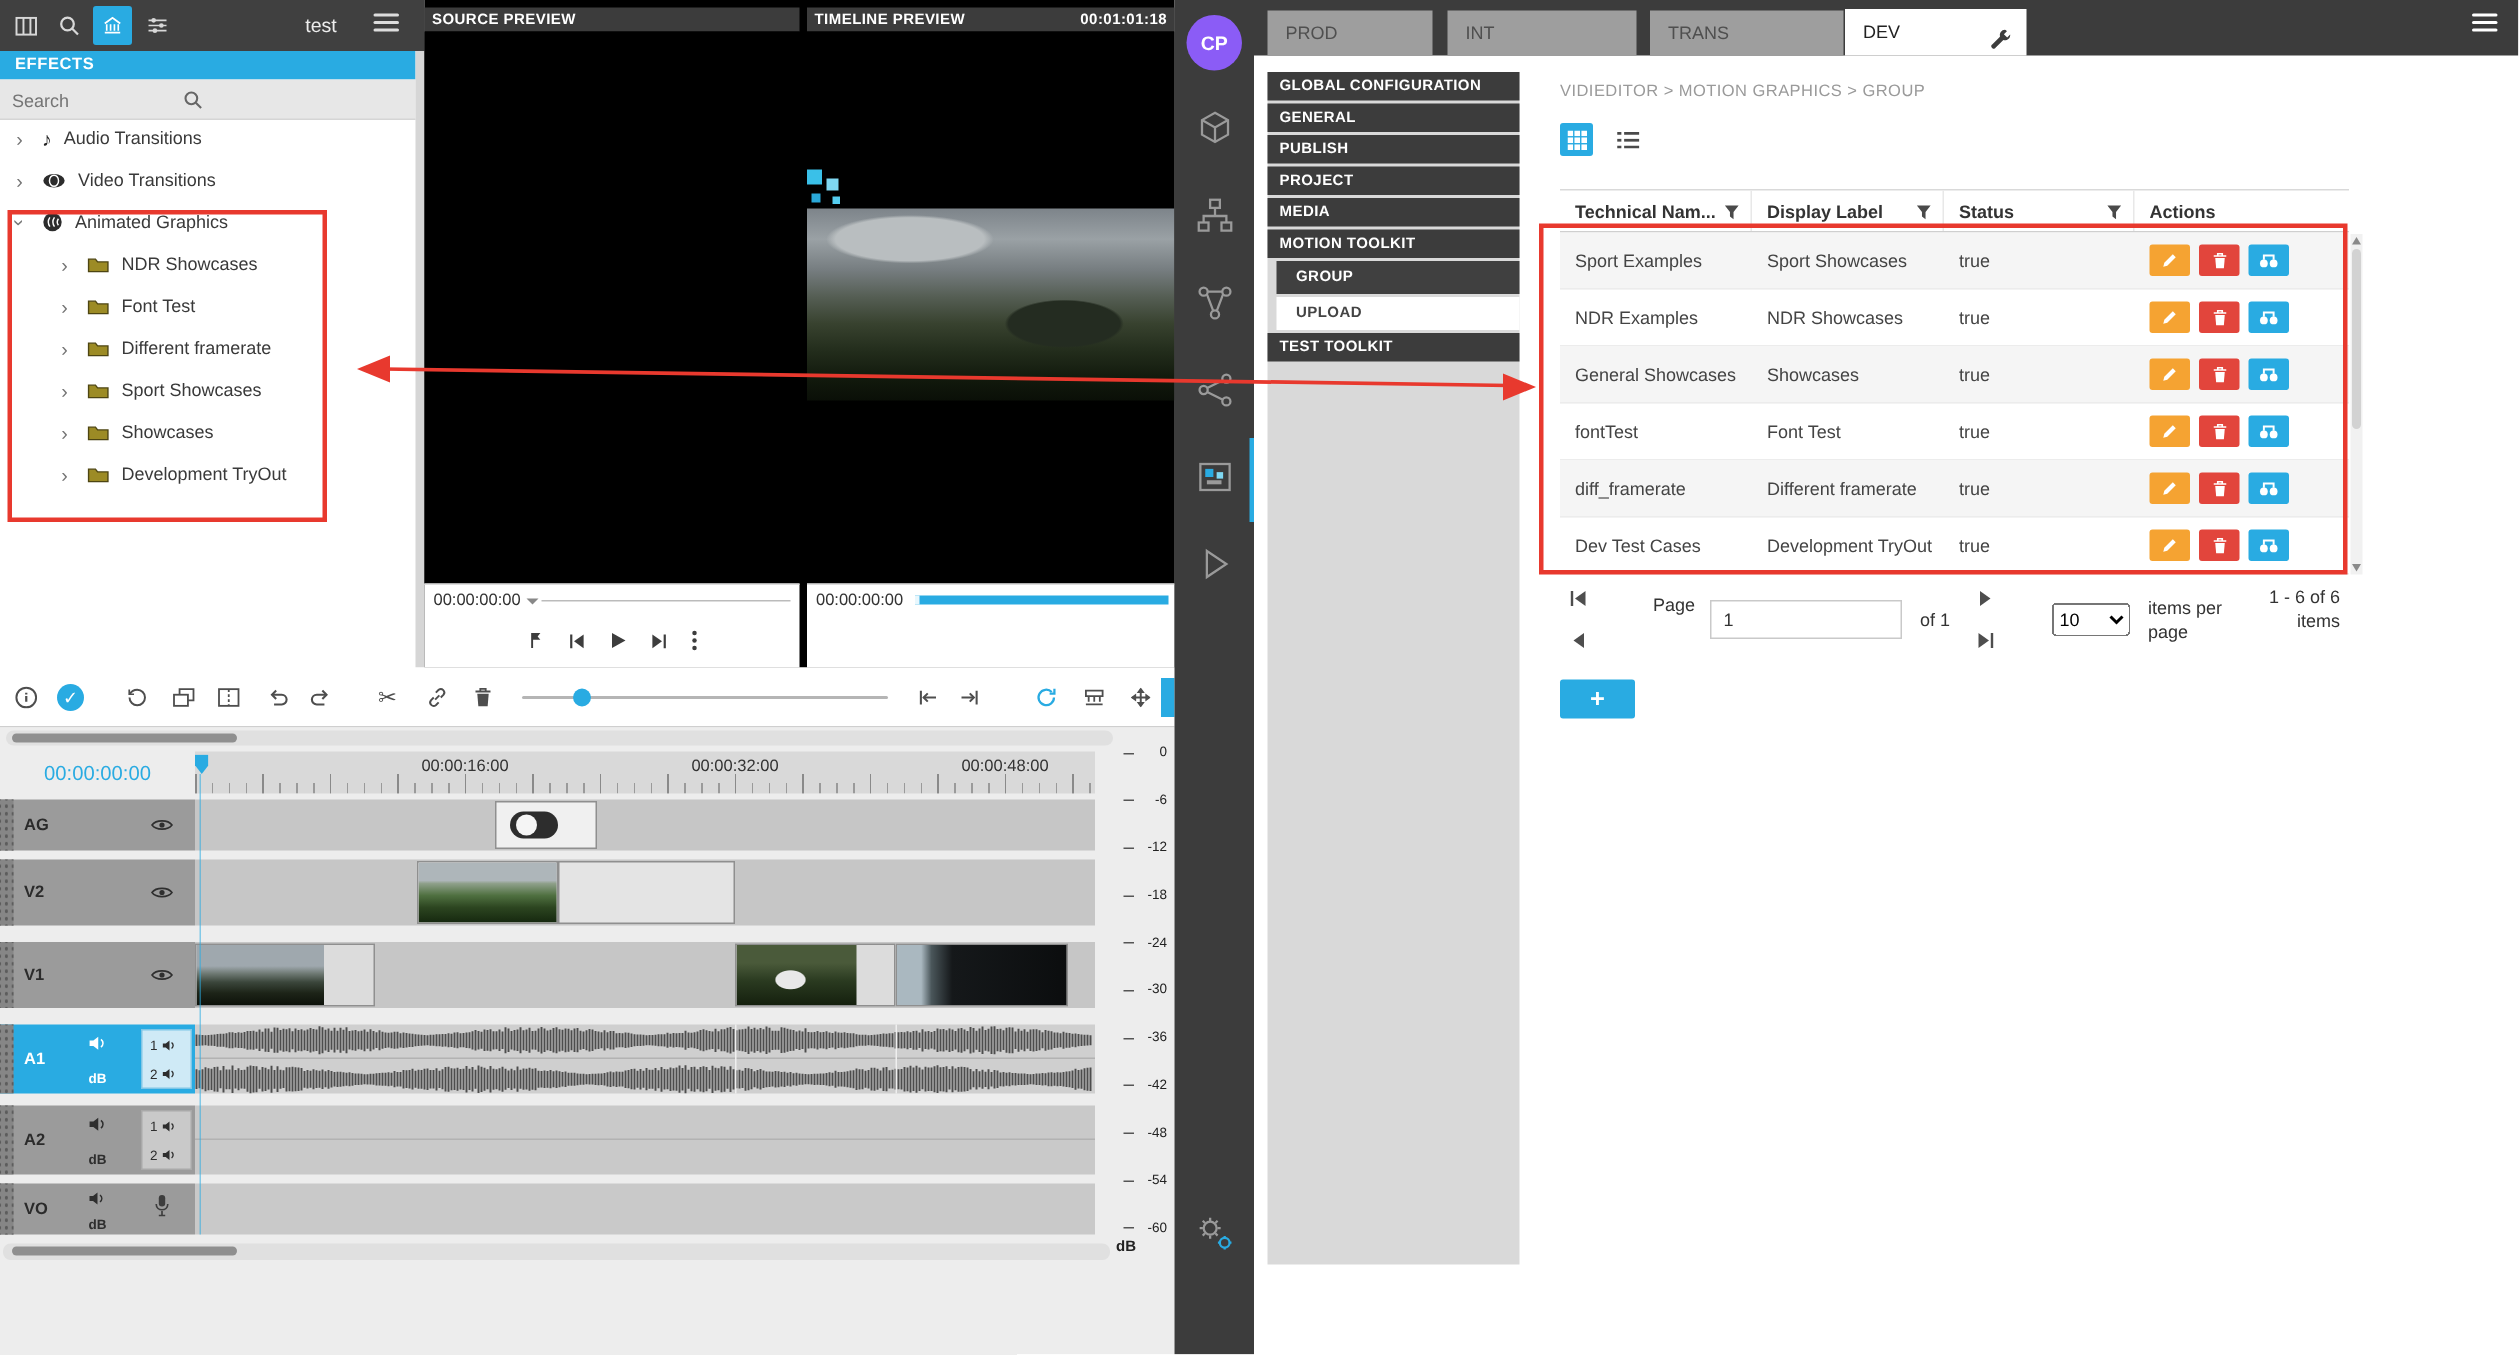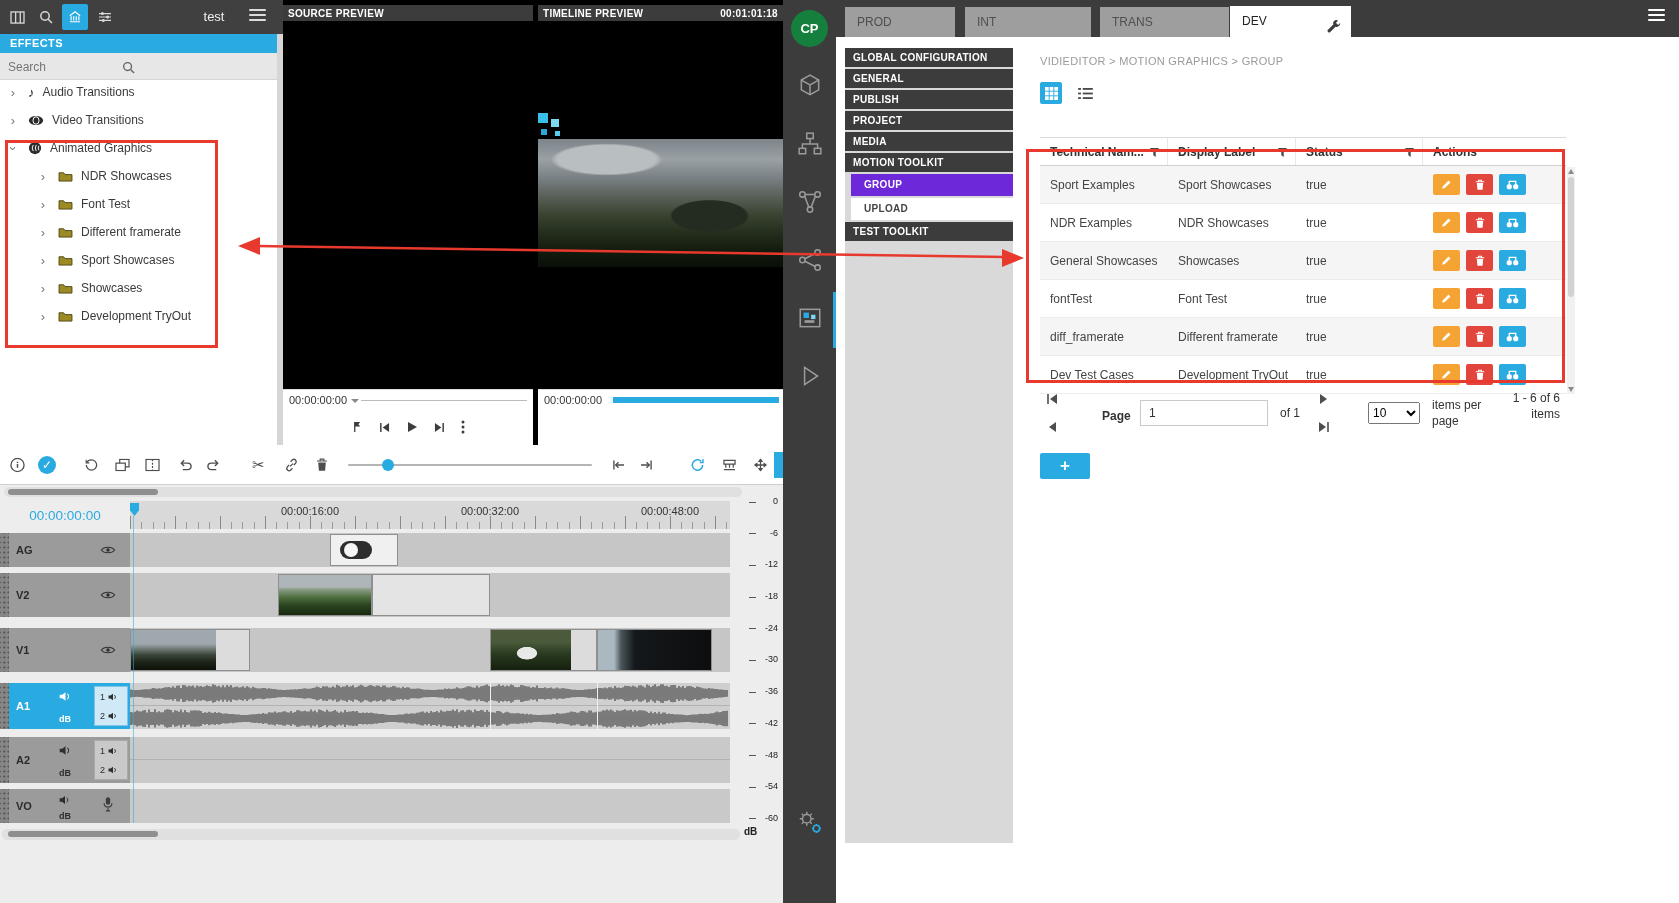--- a/index.html
+++ b/index.html
@@ -95,64 +95,64 @@
   .wave-seg-line { position:absolute; top:0; bottom:0; width:1px; background:#efefef; }
   .lane-div { position:absolute; left:0; right:0; height:1px; background:#b2b2b2; }
 
   #tl-meter { position:absolute; left:742px; top:12px; width:38px; height:326px; display:flex; flex-direction:column; justify-content:space-between; }
   .mlabel { position:relative; font-size:9px; color:#222; text-align:right; padding-right:2px; line-height:1; }
   .mlabel::before { content:""; position:absolute; left:7px; top:50%; width:7px; height:1px; background:#555; }
   #meter-db { position:absolute; left:744px; top:341px; font-size:10px; font-weight:bold; color:#222; }
 
   
   #midbar { position:absolute; left:783px; top:0; width:53px; height:903px; background:#3c3c3c; }
-  #avatar { position:absolute; left:8px; top:10px; width:37px; height:37px; border-radius:50%; background:#15803d; color:#fff; font-size:13px; font-weight:bold; display:flex; align-items:center; justify-content:center; cursor:pointer; }
+  #avatar { position:absolute; left:8px; top:10px; width:37px; height:37px; border-radius:50%; background:#8b5cf6; color:#fff; font-size:13px; font-weight:bold; display:flex; align-items:center; justify-content:center; cursor:pointer; }
   .mb-icon { position:absolute; left:13px; width:28px; height:28px; display:flex; align-items:center; justify-content:center; cursor:pointer; }
   #mb-active { position:absolute; right:0; top:292px; width:3px; height:56px; background:#29abe2; }
 
   
   #admin { position:absolute; left:836px; top:0; width:843px; height:903px; background:#fff; }
   #admin-topbar { position:absolute; left:0; top:0; width:843px; height:37px; background:#3c3c3c; }
   .env-tab { position:absolute; bottom:0; height:30px; background:#9e9e9e; color:#4f4f4f; font-size:12px; line-height:30px; padding-left:12px; cursor:pointer; }
   .env-tab.active { background:#fff; color:#222; height:31px; }
   .env-tab .wrench { position:absolute; right:10px; top:8px; }
   #admin-burger { position:absolute; right:14px; top:9px; }
   #admin-burger i { background:#fff; }
 
   #admin-nav { position:absolute; left:9px; top:48px; width:168px; height:795px; background:#d9d9d9; }
   .nav-item { height:19px; line-height:19px; margin-bottom:2px; background:#3c3c3c; color:#fff; font-size:10px; font-weight:bold; letter-spacing:.3px; padding-left:8px; cursor:pointer; }
   .nav-item.sub { margin-left:6px; height:22px; line-height:22px; padding-left:13px; }
-  .nav-item.active-cy { background:#6d28d9; }
+  .nav-item.active-cy { background:#404040; }
   .nav-item.sub-white { background:#fff; color:#444; }
 
   #admin-main { position:absolute; left:194px; top:37px; right:0; bottom:0; }
   #breadcrumb { position:absolute; left:10px; top:18px; font-size:11px; color:#9a9a9a; letter-spacing:.3px; }
   .view-btn { position:absolute; top:45px; width:22px; height:22px; display:flex; align-items:center; justify-content:center; border-radius:2px; cursor:pointer; }
   #view-grid { left:10px; background:#29abe2; }
   #view-list { left:44px; background:transparent; }
 
-  #admin-table { position:absolute; left:10px; top:100px; width:526px; }
+  #admin-table { position:absolute; left:10px; top:89px; width:526px; }
   .t-head { display:grid; grid-template-columns:128px 128px 127px 135px; height:29px; border-top:1px solid #d9d9d9; border-bottom:1px solid #cfcfcf; }
   .t-hcell { position:relative; display:flex; align-items:center; padding-left:10px; font-size:12px; font-weight:bold; color:#333; border-right:1px solid #e8e8e8; cursor:pointer; }
   .t-hcell .funnel { position:absolute; right:7px; top:9px; }
   .t-row { display:grid; grid-template-columns:128px 128px 127px 135px; height:38px; border-bottom:1px solid #ececec; }
   .t-row:nth-child(even) { background:#f5f5f5; }
   .t-cell { display:flex; align-items:center; padding-left:10px; font-size:12px; color:#444; overflow:hidden; white-space:nowrap; }
   .t-actions { display:flex; align-items:center; gap:6px; padding-left:10px; }
   .act { width:27px; height:21px; border-radius:2px; border:none; display:flex; align-items:center; justify-content:center; cursor:pointer; }
   .act-edit { background:#f5a332; } .act-del { background:#e2453c; } .act-view { background:#29abe2; }
   #tbl-scroll { position:absolute; right:-9px; top:30px; bottom:0; width:8px; background:#f1f1f1; }
   #tbl-scroll .thumb { position:absolute; left:1px; top:10px; width:6px; height:120px; background:#d2d2d2; border-radius:3px; cursor:pointer; }
   .tri-up, .tri-dn { position:absolute; left:1px; width:0; height:0; border-left:3px solid transparent; border-right:3px solid transparent; }
   .tri-up { top:2px; border-bottom:5px solid #8a8a8a; }
   .tri-dn { bottom:2px; border-top:5px solid #8a8a8a; }
 
   #pagination { position:absolute; left:10px; top:352px; width:520px; height:56px; font-size:12px; color:#333; }
   .pg-btn { position:absolute; cursor:pointer; display:flex; align-items:center; }
-  #pg-page-label { position:absolute; left:62px; top:20px;font-weight:bold; }
+  #pg-page-label { position:absolute; left:62px; top:7px; }
   #pg-input { position:absolute; left:100px; top:11px; width:128px; height:26px; border:1px solid #c9c9c9; padding-left:8px; font-size:12px; color:#333; font-family:inherit; }
   #pg-of { position:absolute; left:240px; top:17px; }
   #pg-size { position:absolute; left:328px; top:13px; width:52px; height:22px; font-size:12px; font-family:inherit; }
   #pg-perpage { position:absolute; left:392px; top:8px; width:64px; line-height:1.35; }
   #pg-range { position:absolute; left:468px; top:2px; width:52px; text-align:right; line-height:1.3; }
   #add-btn { position:absolute; left:10px; top:416px; width:50px; height:26px; background:#29abe2; color:#fff; border:none; font-size:17px; font-weight:bold; border-radius:2px; cursor:pointer; }
 
   
   .anno-rect { position:absolute; border:3px solid #e8392e; z-index:55; pointer-events:none; }
   #anno-rect-left { left:5px; top:140px; width:213px; height:208px; }

